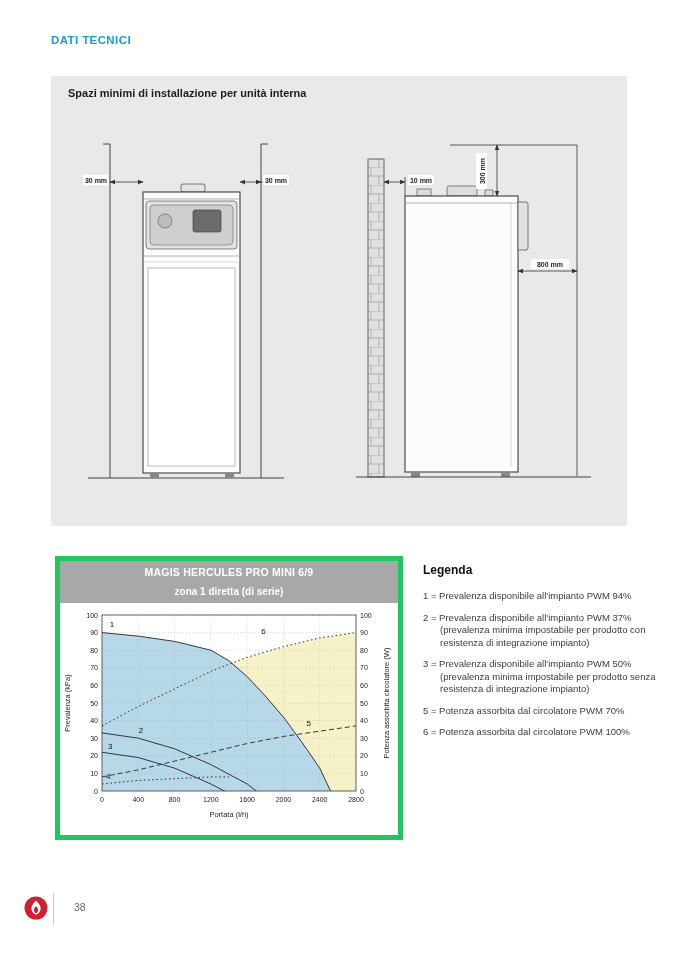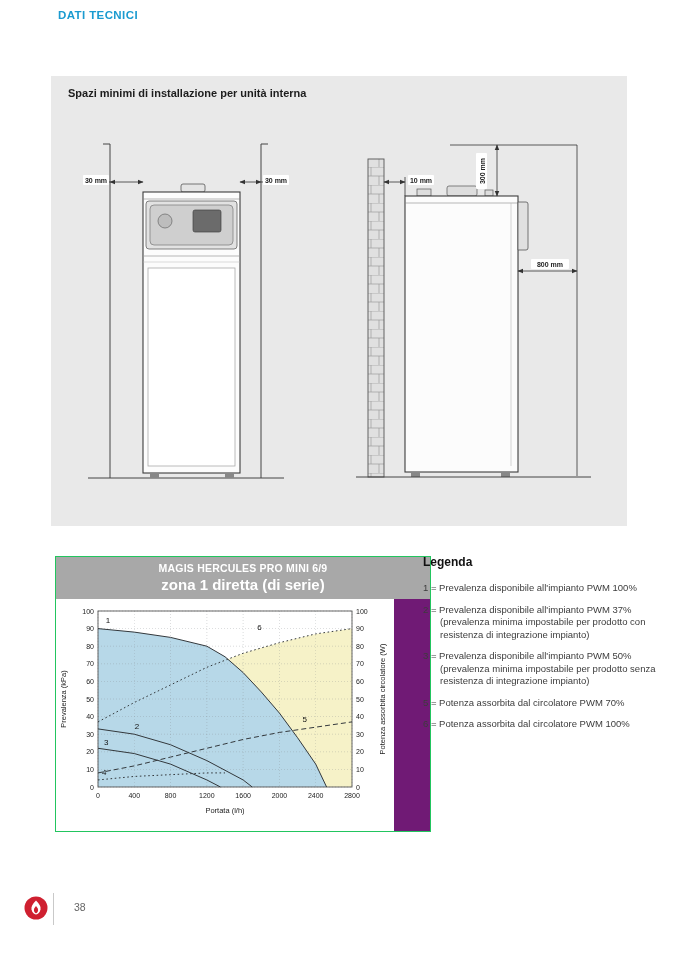--- a/index.html
+++ b/index.html
@@ -1,35 +1,35 @@
 <!DOCTYPE html>
 <html><head>
 <meta charset="utf-8">
 <style>
   html,body{margin:0;padding:0;background:#fff;}
   .page{position:relative;width:678px;height:959px;background:#ffffff;
         font-family:"Liberation Sans",sans-serif;overflow:hidden;}
 
-  .page-header{position:absolute;left:51px;top:9px;font-size:11.5px;font-weight:bold;
-               color:#1b9bd0;letter-spacing:.4px;margin-left:7px;}
+  .page-header{position:absolute;left:51px;top:34px;font-size:11.5px;font-weight:bold;
+               color:#1b9bd0;letter-spacing:.4px;}
 
   .install-panel{position:absolute;left:51px;top:76px;width:576px;height:450px;background:#e9e9e9;}
   .install-title{position:absolute;left:17px;top:11px;font-size:11px;font-weight:bold;color:#1d1d1d;}
   .front-svg{position:absolute;left:30px;top:55px;}
   .side-svg{position:absolute;left:300px;top:55px;}
 
-  .chart-block{position:absolute;left:55px;top:556px;width:376px;background:#701a75;
-               border:1px solid #22c55e;box-sizing:border-box;}
+  .chart-block{position:absolute;left:55px;top:556px;width:348px;background:#b91c1c;
+               border:5px solid #22c55e;box-sizing:border-box;}
   .chart-header{background:#a8a8a8;color:#fff;text-align:center;padding:5px 4px 6px;}
   .chart-title-1{font-size:10.5px;font-weight:bold;letter-spacing:.2px;}
-  .chart-title-2{font-size:15px;font-weight:bold;margin-top:2px;}
+  .chart-title-2{font-size:10px;font-weight:bold;margin-top:8px;}
   #chart-svg{display:block;background:#fff;}
 
   .legend{position:absolute;left:423px;top:551px;width:238px;}
-  .legend-title{font-size:12px;font-weight:bold;color:#111;margin:4px 0 13px 0;}
+  .legend-title{font-size:12px;font-weight:bold;color:#111;margin:12px 0 13px 0;}
   .legend-item{font-size:9.5px;color:#3c3c3c;line-height:1.32;margin-bottom:9px;
                padding-left:17px;text-indent:-17px;}
 
   .footer-logo{position:absolute;left:23px;top:895px;}
   .footer-divider{position:absolute;left:53px;top:893px;width:1px;height:32px;background:#c9c9c9;}
   .page-number{position:absolute;left:60px;top:901px;font-size:10.5px;color:#666;margin-left:14px;}
 
   svg text{font-family:"Liberation Sans",sans-serif;}
 </style>
 </head>
@@ -199,21 +199,21 @@
         <text x="81.00714285714287" y="129.92" text-anchor="middle" font-size="8" fill="#111">2</text>
         <text x="50.16428571428571" y="145.76" text-anchor="middle" font-size="8" fill="#111">3</text>
         <text x="48.35" y="175.68" text-anchor="middle" font-size="8" fill="#111">4</text>
         <text x="248.82857142857142" y="122.88" text-anchor="middle" font-size="8" fill="#111">5</text>
         <text x="203.47142857142856" y="31.359999999999985" text-anchor="middle" font-size="8" fill="#111">6</text>
       </svg>
   </div>
 
   <div class="legend">
     <p class="legend-title">Legenda</p>
-    <div class="legend-item">1 = Prevalenza disponibile all'impianto PWM 100%</div>
+    <div class="legend-item">1 = Prevalenza disponibile all'impianto PWM 94%</div>
     <div class="legend-item">2 = Prevalenza disponibile all'impianto PWM 37% (prevalenza minima impostabile per prodotto con resistenza di integrazione impianto)</div>
     <div class="legend-item">3 = Prevalenza disponibile all'impianto PWM 50% (prevalenza minima impostabile per prodotto senza resistenza di integrazione impianto)</div>
     <div class="legend-item">5 = Potenza assorbita dal circolatore PWM 70%</div>
     <div class="legend-item">6 = Potenza assorbita dal circolatore PWM 100%</div>
   </div>
 
   <svg class="footer-logo" width="26" height="26" viewBox="0 0 26 26">
     <circle cx="13" cy="13" r="11.5" fill="#cf2030"></circle>
     <path d="M13 5.5 C16.5 9 18 11.5 17.5 14.5 C17 17.5 15 19 13 19.5 C11 19 9 17.5 8.5 14.5 C8 11.5 9.5 9 13 5.5 Z" fill="#fff"></path>
     <path d="M13 11 C14.8 13 15.3 14.3 15 15.8 C14.7 17.3 13.8 18 13 18.3 C12.2 18 11.3 17.3 11 15.8 C10.7 14.3 11.2 13 13 11 Z" fill="#cf2030"></path>

